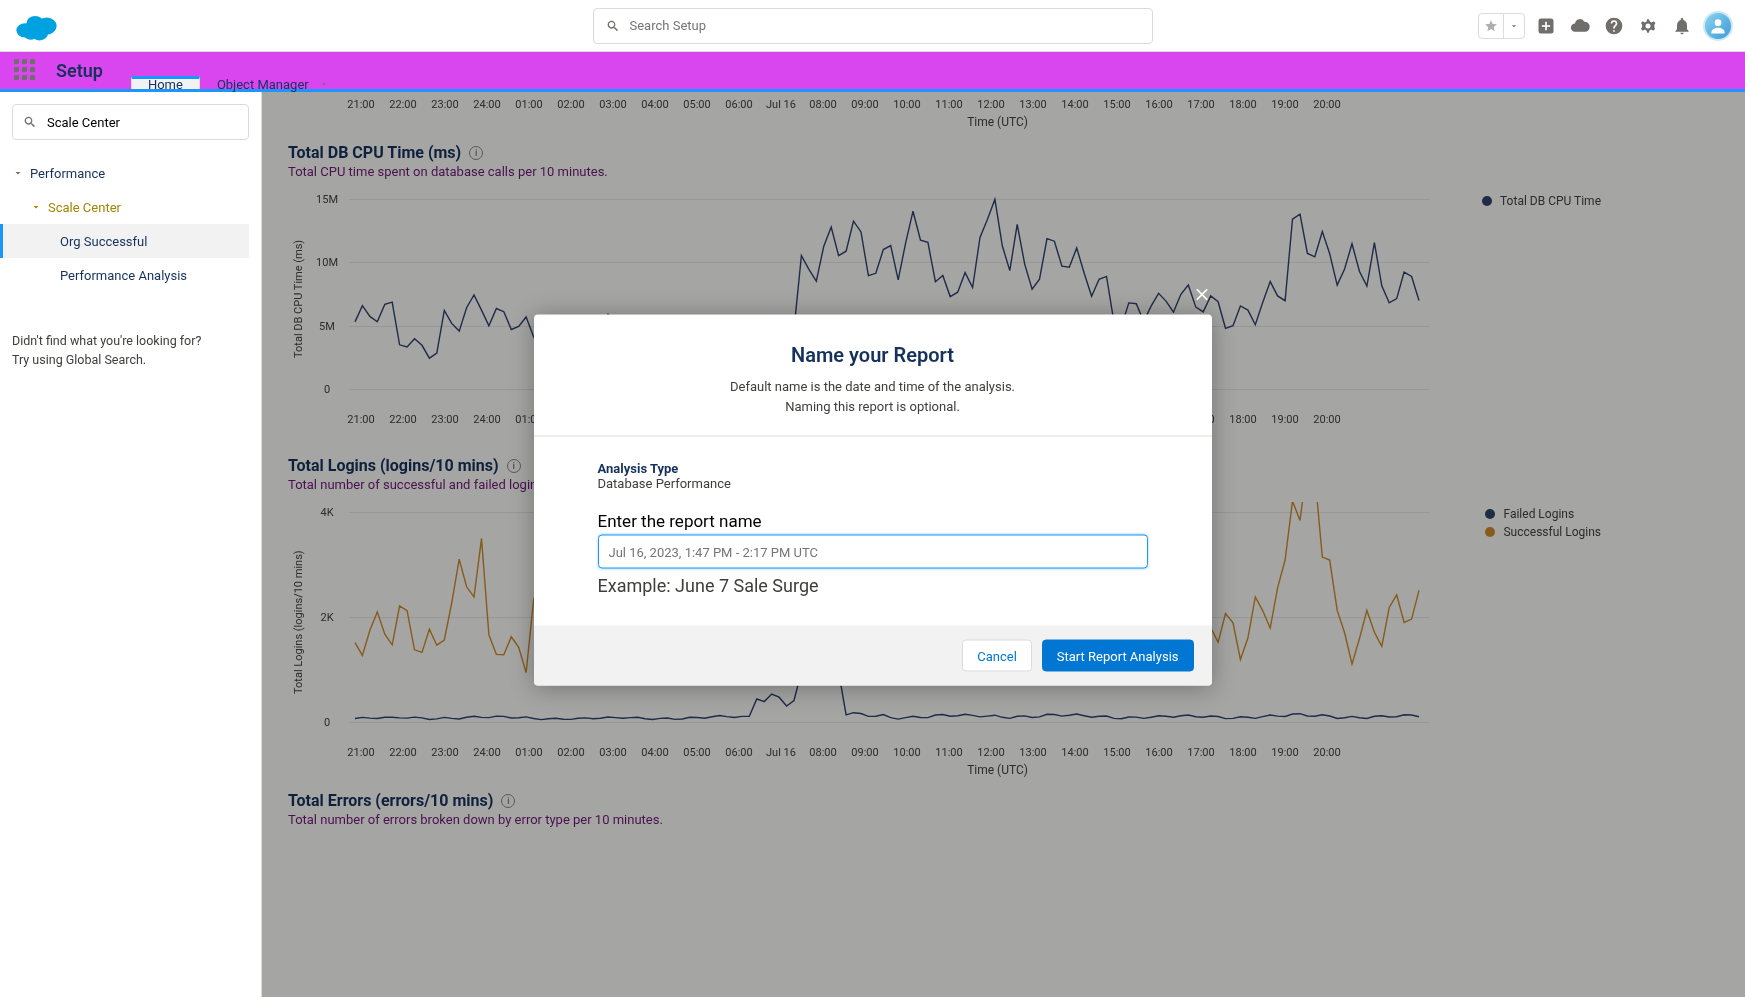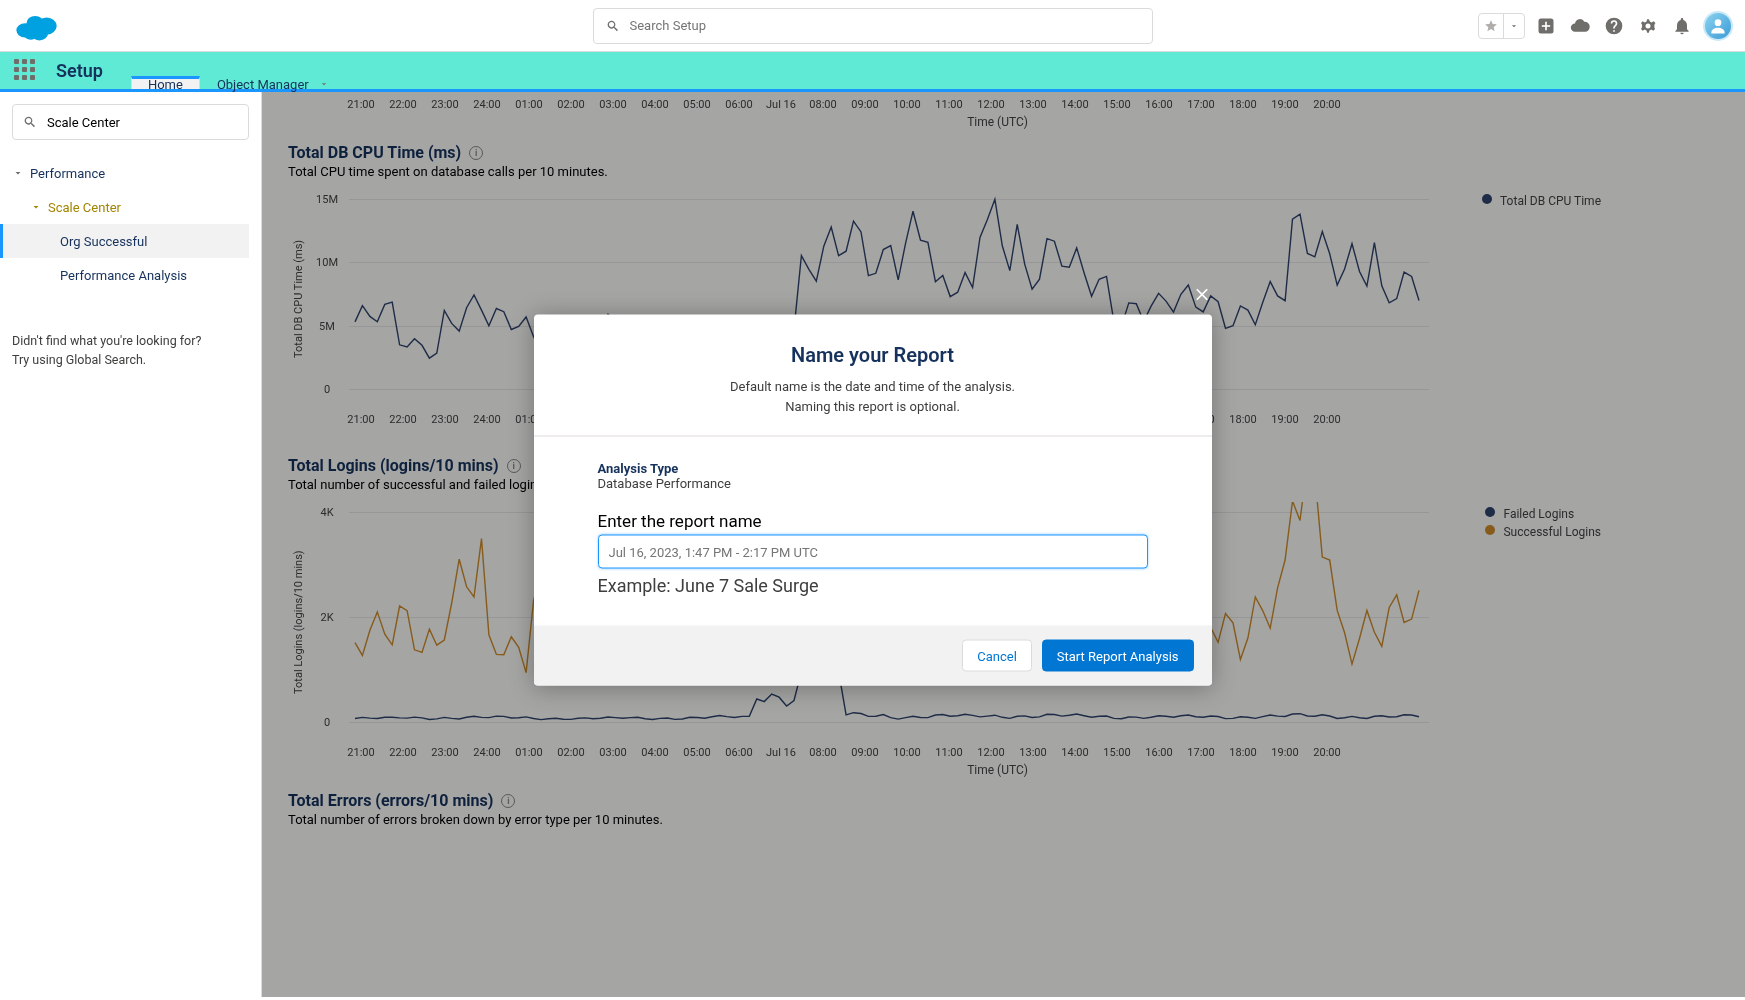--- a/index.html
+++ b/index.html
@@ -16,21 +16,21 @@
 .header-actions { margin-left: auto; display: flex; align-items: center; gap: 8px; }
 .header-actions .hbtn { width: 26px; height: 26px; display: flex; align-items: center; justify-content: center; color: #706e6b; cursor: pointer; border-radius: 4px; }
 .header-actions .hbtn svg { width: 20px; height: 20px; fill: #706e6b; }
 .star-combo { display: flex; align-items: center; border: 1px solid #dddbda; border-radius: 4px; height: 26px; }
 .star-combo .part { padding: 0 5px; display:flex; align-items:center; height: 100%; }
 .star-combo .part:first-child { border-right: 1px solid #dddbda; }
 .avatar { width: 30px; height: 30px; border-radius: 50%; background: linear-gradient(135deg,#8cd3f0,#3a9bd6); border: 2px solid #c9e8f8; display:flex; align-items:center; justify-content:center; }
 .avatar svg { width: 20px; height: 20px; fill: #fff; }
 
 
-.context-bar { height: 40px; background: #5eead4; border-bottom: 3px solid #1b96ff; display: flex; align-items: center; padding-left: 14px; position: relative; z-index: 2; }
+.context-bar { height: 40px; background: #d946ef; border-bottom: 3px solid #1b96ff; display: flex; align-items: center; padding-left: 14px; position: relative; z-index: 2; }
 .app-launcher { width: 24px; height: 24px; display: grid; grid-template-columns: repeat(3,5px); grid-template-rows: repeat(3,5px); gap: 3px; margin-right: 18px; cursor: pointer; }
 .app-launcher span { background:#706e6b; border-radius:1px; }
 .setup-label { font-size: 18px; font-weight: 600; color: #16325c; margin-right: 28px; }
 .ctx-tabs { display: flex; height: 100%; }
 .ctx-tab { padding: 0 16px; display: flex; align-items: center; font-size: 13px; color: #16325c; border-top: 3px solid transparent; border-left: 1px solid transparent; border-right: 1px solid transparent; cursor: pointer; position: relative; top: 0; margin-top: 24px; }
 .ctx-tab.active { background:#f3f2f2; border-left:1px solid #dddbda; border-right:1px solid #dddbda; border-top:3px solid #1b96ff; }
 .ctx-tab .chev { margin-left: 10px; width: 10px; height: 10px; fill:#706e6b; }
 
 
 .body-row { display: flex; height: calc(100% - 95px); position: relative; }
@@ -46,30 +46,30 @@
 .tree-row.selected { background:#f3f2f2; border-left:3px solid #1b96ff; margin-left:-12px; padding-left: 57px; }
 .sb-footer { margin-top: 40px; font-size: 12.5px; color:#3e3e3c; line-height:1.5; }
 
 
 .main { flex:1; overflow:hidden; background:#fafaf9; position:relative; padding: 0 38px 20px 26px; }
 .xaxis-top { display:flex; gap:0; font-size:11px; color:#444; margin-top:6px; }
 .xaxis-top span, .xticks span { width:42px; text-align:center; }
 .xaxis-label { text-align:center; font-size:12px; color:#444; margin:4px 0 14px; }
 .section-title { font-weight:700; font-size:16px; color:#16325c; display:flex; align-items:center; gap:8px; }
 .info-ic { width:14px; height:14px; border:1.5px solid #888; border-radius:50%; display:inline-flex; align-items:center; justify-content:center; font-size:9px; color:#888; font-weight:700; }
-.section-sub { font-size:13px; color:#000000; margin:2px 0 10px; }
+.section-sub { font-size:13px; color:#701a75; margin:2px 0 10px; }
 .chart { position:relative; display:flex; }
 .yaxis-label { writing-mode: vertical-rl; transform: rotate(180deg); font-size:11px; color:#444; text-align:center; padding: 0 4px; }
 .plot-wrap { position:relative; }
 .ygrid { position:absolute; inset:0; }
 .ygrid-line { position:absolute; left:40px; right:0; border-top:1px solid #e5e5e5; }
 .ytick { position:absolute; left:0; width:36px; text-align:center; font-size:11px; color:#444; transform: translateY(-50%); }
 .xticks { display:flex; font-size:11px; color:#444; margin-left:40px; margin-top:4px; }
 .legend { position:absolute; right:-172px; top:5px; font-size:12px; color:#444; }
-.legend-item { display:flex; gap:8px; margin-bottom:4px; }
+.legend-item { display:flex; align-items:center; gap:8px; margin-bottom:4px; }
 .legend-dot { width:10px; height:10px; border-radius:50%; }
 
 
 .scrim { position:absolute; inset:0; background:rgba(0,0,0,0.34); z-index: 5; }
 
 
 .modal { position:absolute; left:50%; top:50%; transform:translate(-50%,-50%); width:678px; background:#fff; border-radius:4px; box-shadow:0 2px 24px rgba(0,0,0,0.3); z-index:20; }
 .modal-close { position:absolute; right:-4px; top:-36px; color:#fff; font-size:24px; cursor:pointer; padding:4px; }
 .modal-header { text-align:center; padding: 28px 20px 20px; border-bottom:1px solid #dddbda; }
 .modal-header h2 { font-size:20px; font-weight:600; margin-bottom:10px; }

